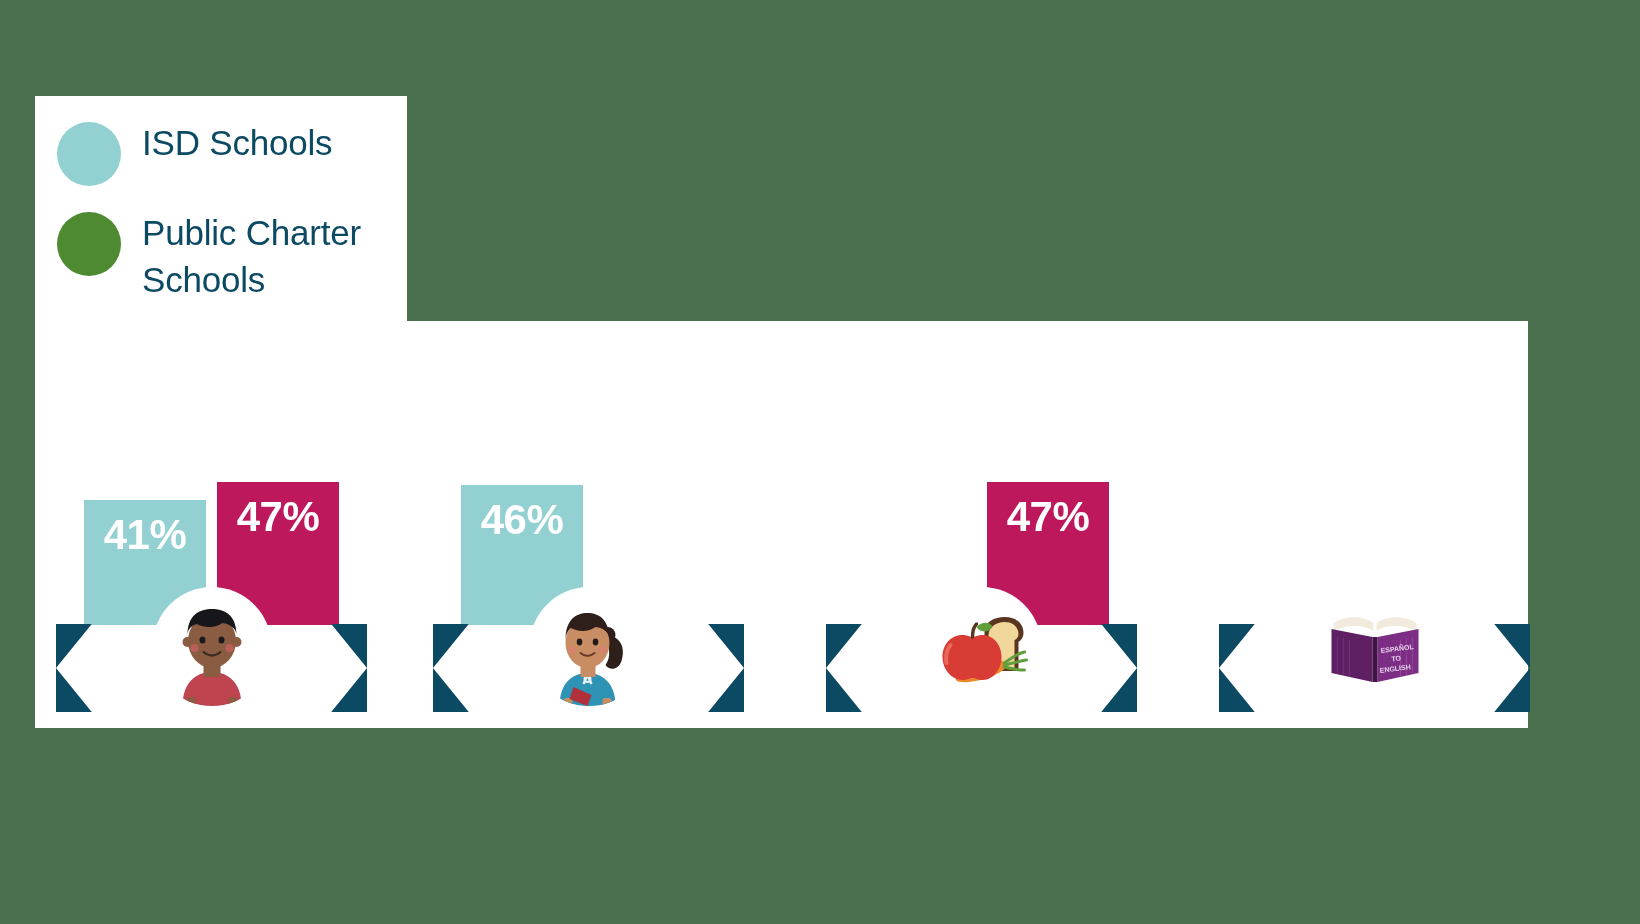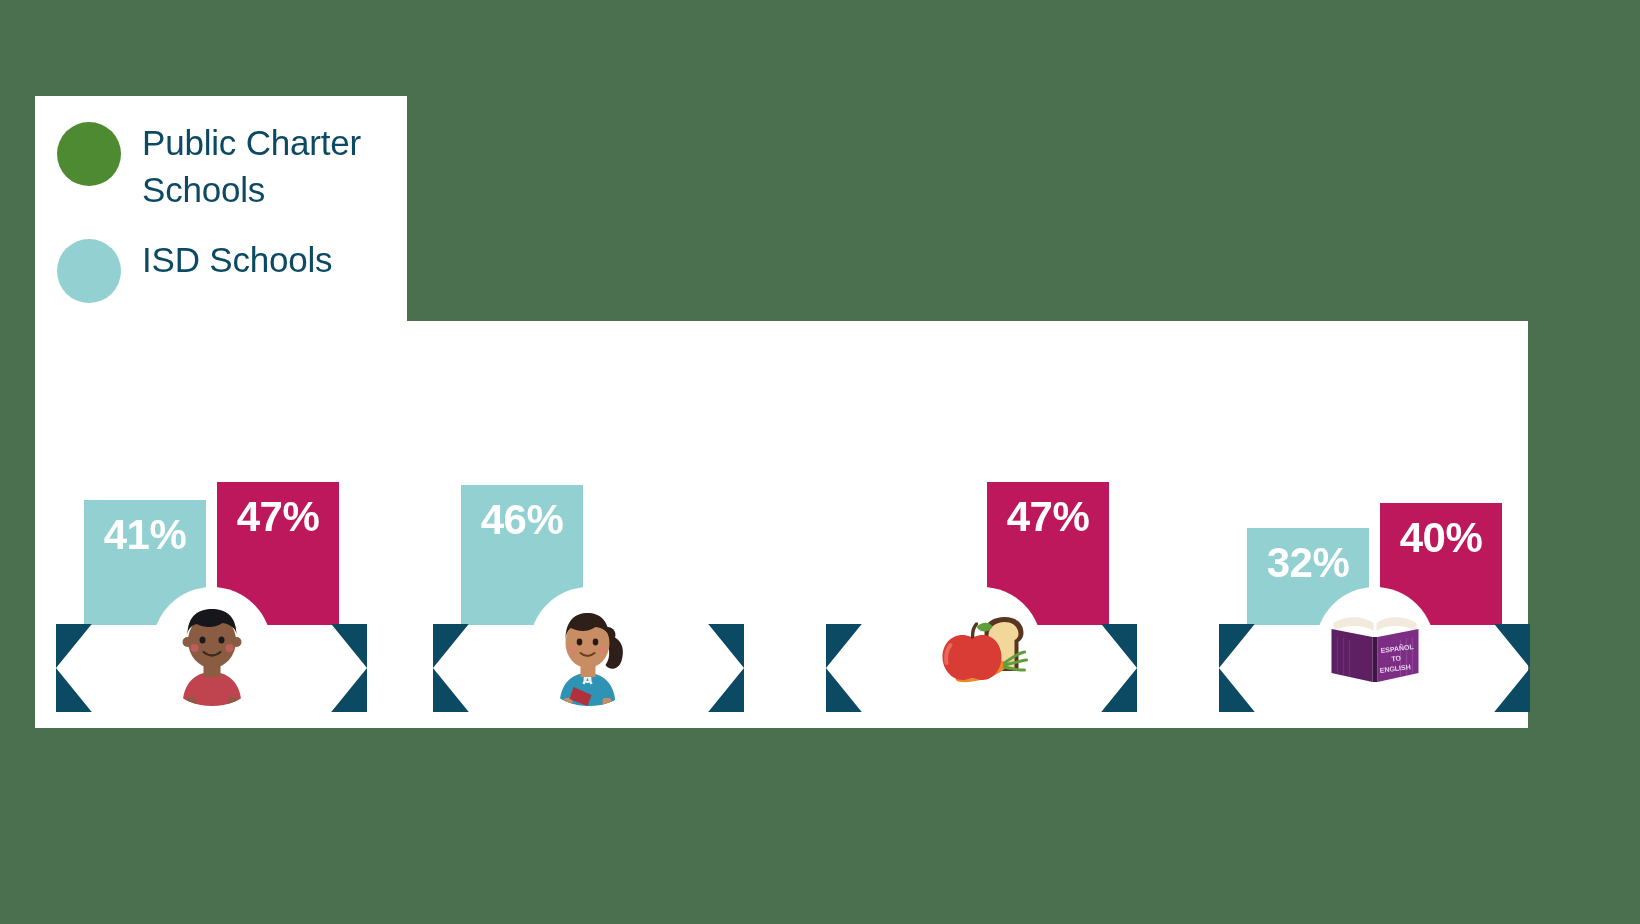--- a/index.html
+++ b/index.html
@@ -146,27 +146,27 @@
     white-space: pre-line;
     font-weight: 400;
     letter-spacing: -0.2px;
   }
 </style>
 </head>
 <body>
 
 <div id="legend">
   <div class="legend-row">
+    <span class="legend-dot isd"></span>
+    <span class="legend-label">ISD Schools</span>
+  </div>
+  <div class="legend-row">
     <span class="legend-dot chart"></span>
     <span class="legend-label">Public Charter
 Schools</span>
-  </div>
-  <div class="legend-row">
-    <span class="legend-dot isd"></span>
-    <span class="legend-label">ISD Schools</span>
   </div>
 </div>
 
 <div id="chart-panel">
 
   <div class="group" id="group-0">
     <div class="bars">
       <div class="bar isd" style="height:41%">
         <span class="bar-value">41%</span>
       </div>
@@ -293,28 +293,20 @@
         </g>
       </svg>
     </div>
     <div class="banner">
       <span class="banner-label">Low-Income
 Students</span>
     </div>
   </div>
 
   <div class="group" id="group-3">
-    <div class="bars">
-      <div class="bar isd" style="height:32%">
-        <span class="bar-value">32%</span>
-      </div>
-      <div class="bar chart" style="height:40%">
-        <span class="bar-value">40%</span>
-      </div>
-    </div>
     <div class="medallion">
       <svg width="119" height="119" viewBox="0 0 119 119">
         <g>
 
           <path d="M18 36 C32 28 48 29 58 36 L58 44 C48 38 32 37 18 44 Z" fill="#f3eade"></path>
           <path d="M101 36 C87 28 71 29 61 36 L61 44 C71 38 87 37 101 44 Z" fill="#f3eade"></path>
 
           <path d="M16 42 L57 50 L57 95 L16 86 Z" fill="#5e2063"></path>
 
           <path d="M103 42 L62 50 L62 95 L103 86 Z" fill="#7c2d84"></path>

